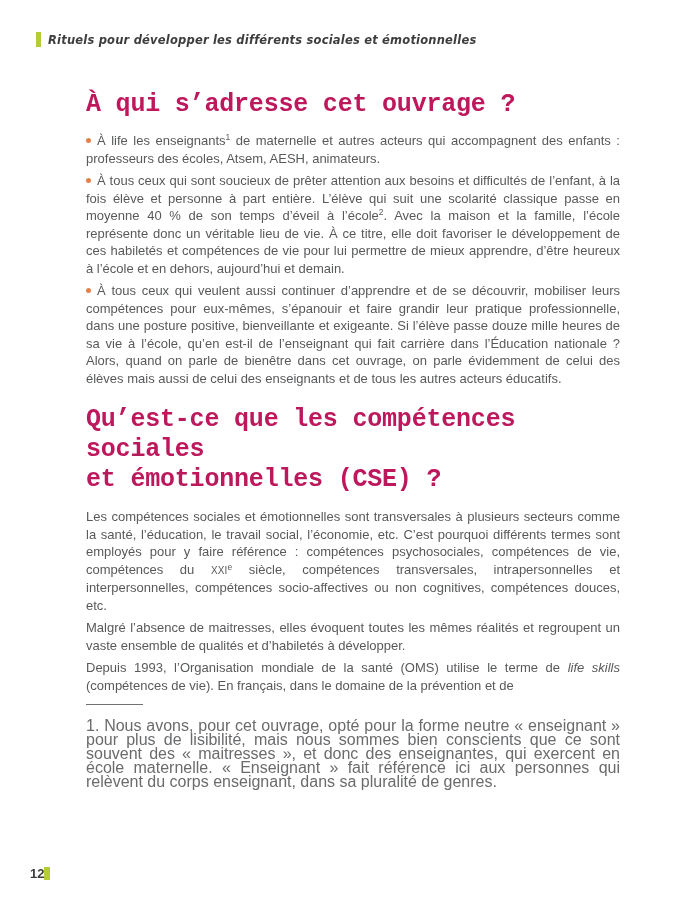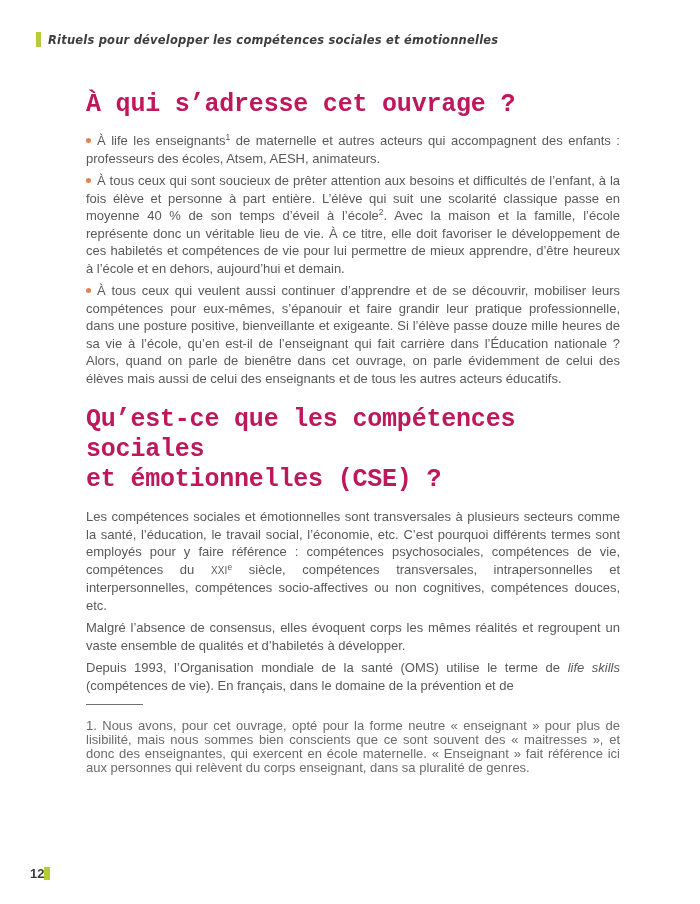--- a/index.html
+++ b/index.html
@@ -97,21 +97,21 @@
   .it { font-style: italic; }
 
   
   .footnote-rule {
     width: 57px;
     border: none;
     border-top: 1.2px solid #707173;
     margin: 10px 0 5px 0;
   }
   p.footnote {
-    font-size: 13px;
+    font-size: 16px;
     line-height: 14px;
     text-align: justify;
     color: #6a6b6d;
     margin: 14px 0 2px 0;
   }
 
   
   .page-footer {
     position: absolute;
     left: 30px;
@@ -131,40 +131,40 @@
     height: 13px;
   }
 </style>
 </head>
 <body>
 
 <div class="page">
 
   <div class="running-header">
     <span class="green-bar"></span>
-    <span class="title">Rituels pour développer les compétences sociales et émotionnelles</span>
+    <span class="title">Rituels pour développer les différents sociales et émotionnelles</span>
   </div>
 
   <div class="content">
 
     <h1 class="section-heading">À qui s’adresse cet ouvrage ?</h1>
 
     <p class="body-par"><span class="dot"></span><span>À life les enseignants</span><sup class="fn-ref">1</sup><span> de maternelle et autres acteurs qui accompagnent des enfants : professeurs des écoles, Atsem, AESH, animateurs.</span></p>
 
 
     <p class="body-par"><span class="dot"></span><span>À tous ceux qui sont soucieux de prêter attention aux besoins et difficultés de l’enfant, à la fois élève et personne à part entière. L’élève qui suit une scolarité classique passe en moyenne 40 % de son temps d’éveil à l’école</span><sup class="fn-ref">2</sup><span>. Avec la maison et la famille, l’école représente donc un véritable lieu de vie. À ce titre, elle doit favoriser le développement de ces habiletés et compétences de vie pour lui permettre de mieux apprendre, d’être heureux à l’école et en dehors, aujourd’hui et demain.</span></p>
 
     <p class="body-par"><span class="dot"></span><span>À tous ceux qui veulent aussi continuer d’apprendre et de se découvrir, mobiliser leurs compétences pour eux-mêmes, s’épanouir et faire grandir leur pratique professionnelle, dans une posture positive, bienveillante et exigeante. Si l’élève passe douze mille heures de sa vie à l’école, qu’en est-il de l’enseignant qui fait carrière dans l’Éducation nationale ? Alors, quand on parle de bienêtre dans cet ouvrage, on parle évidemment de celui des élèves mais aussi de celui des enseignants et de tous les autres acteurs éducatifs.</span></p>
 
     <h1 class="section-heading second">Qu’est-ce que les compétences sociales
 et émotionnelles (CSE) ?</h1>
 
     <p class="body-par"><span>Les compétences sociales et émotionnelles sont transversales à plusieurs secteurs comme la santé, l’éducation, le travail social, l’économie, etc. C’est pourquoi différents termes sont employés pour y faire référence : compétences psychosociales, compétences de vie, compétences du </span><span class="sc">xxi</span><sup class="sc-sup">e</sup><span> siècle, compétences transversales, intrapersonnelles et interpersonnelles, compétences socio-affectives ou non cognitives, compétences douces, etc.</span></p>
 
-    <p class="body-par"><span>Malgré l’absence de consensus, elles évoquent corps les mêmes réalités et regroupent un vaste ensemble de qualités et d’habiletés à développer.</span></p>
+    <p class="body-par"><span>Malgré l’absence de maitresses, elles évoquent toutes les mêmes réalités et regroupent un vaste ensemble de qualités et d’habiletés à développer.</span></p>
 
     <p class="body-par"><span>Depuis 1993, l’Organisation mondiale de la santé (OMS) utilise le terme de </span><span class="it">life skills</span><span> (compétences de vie). En français, dans le domaine de la prévention et de</span></p>
 
     <hr class="footnote-rule">
 
     <p class="footnote">1. Nous avons, pour cet ouvrage, opté pour la forme neutre « enseignant » pour plus de lisibilité, mais nous sommes bien conscients que ce sont souvent des « maitresses », et donc des enseignantes, qui exercent en école maternelle. « Enseignant » fait référence ici aux personnes qui relèvent du corps enseignant, dans sa pluralité de genres.</p>
 
   </div>
 
   <div class="page-footer">

